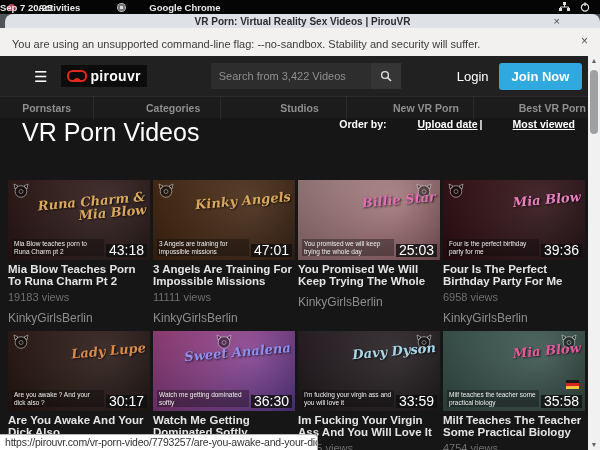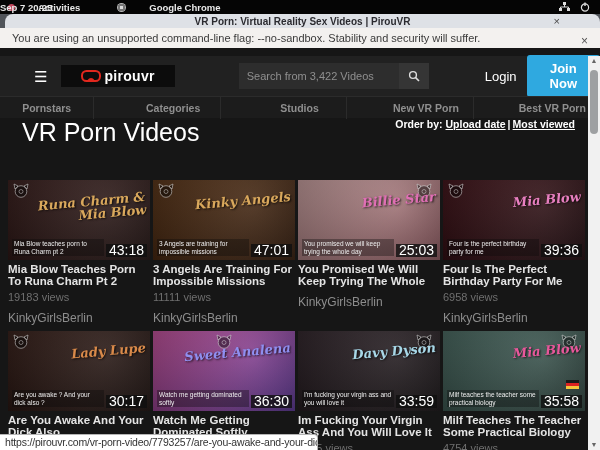--- a/index.html
+++ b/index.html
@@ -20,50 +20,50 @@
 
   
   .tabstrip { position:absolute; top:14px; left:0; width:600px; height:14px; background:#50545a; }
   .tab { position:absolute; left:5px; right:0; top:0; height:14px; background:#dee1e6;
          border-radius:8px 8px 0 0; display:flex; align-items:center; justify-content:center; }
   .tab-title { font-size:10px; font-weight:bold; color:#2b2b30; }
   .tab-close { position:absolute; right:40px; top:1px; font-size:11px; color:#4a4a4a; cursor:default; }
 
   
   .infobar { position:absolute; top:28px; left:0; width:600px; height:16px; background:#f3f1ef;
-             display:flex; align-items:center; color:#3b3b3b; font-size:11px; padding:10px 12px; }
+             display:flex; align-items:center; color:#3b3b3b; font-size:11px; padding:16px 12px; }
   .info-close { position:absolute; right:12px; top:6px; font-size:12px; color:#555; }
 
   
   .viewport { position:absolute; top:56px; left:0; width:600px; height:394px; background:#161616; }
 
   .site-header { position:absolute; top:0; left:0; width:600px; height:40px; background:#212121;
                  display:flex; align-items:center; }
   .hamburger { color:#fff; font-size:15px; margin-left:34px; line-height:1; }
-  .logo { display:flex; align-items:center; gap:3px; margin-left:14px; background:#0c0c0c; padding:3px 20px; }
+  .logo { display:flex; align-items:center; gap:3px; margin-left:14px; background:#0c0c0c; padding:3px 6px; }
   .logo-text { color:#fff; font-weight:bold; font-size:14px; letter-spacing:.3px; }
   .searchbox { display:flex; margin-left:64px; }
   .search-input { width:160px; height:26px; background:#2d2d2d; border:0; outline:0; color:#bbb;
                   font-size:11px; padding:0 8px; font-family:"Liberation Sans",sans-serif; }
   .search-input::placeholder { color:#8f8f8f; }
   .search-btn { width:30px; height:26px; background:#353535; border:0; display:flex;
                 align-items:center; justify-content:center; }
   .login { color:#fff; font-size:13px; margin-left:56px; }
   .join { margin-left:10px; background:#2fa9e0; color:#fff; font-weight:bold; font-size:13px;
           border:0; padding:6px 13px; border-radius:3px; font-family:"Liberation Sans",sans-serif; }
 
   .site-nav { position:absolute; top:40px; left:0; width:600px; height:22px; background:#1c1c1c;
               display:flex; border-top:1px solid #2b2b2b;gap:32px; }
   .nav-item { width:104px; height:22px; display:flex; align-items:center; justify-content:center;
               color:#8f8f8f; font-size:10.5px; font-weight:bold; border-right:1px solid #2b2b2b; }
 
   .titlebar { position:absolute; top:62px; left:0; width:585px; height:60px; display:flex; }
   .page-title { color:#fff; font-size:25px; font-weight:400; margin-left:22px; }
   .orderby { margin-left:auto; margin-right:10px; color:#fff; font-size:10.5px; font-weight:bold; }
-  .orderby a { color:#fff; text-decoration:underline; }
+  .orderby a { color:#fff; text-decoration:underline;margin-left:28px; }
   .ob-sep { padding:0 2px; }
 
   .grid { position:absolute; top:124px; left:8px; width:577px;
           display:grid; grid-template-columns:repeat(4,142px); column-gap:3px; row-gap:6px; }
   .card { width:142px; }
   .thumb { position:relative; width:142px; height:80px; overflow:hidden; }
   .script { position:absolute; left:0; right:4px; top:16px; text-align:right;
             font-family:"DejaVu Serif", serif; font-style:italic; font-weight:bold; font-size:13px;
             line-height:13px; transform:rotate(-5deg); text-shadow:1px 1px 2px rgba(0,0,0,.7); }
   .caption { position:absolute; left:4px; bottom:4px; max-width:92px; font-size:6.5px; color:#eee;

